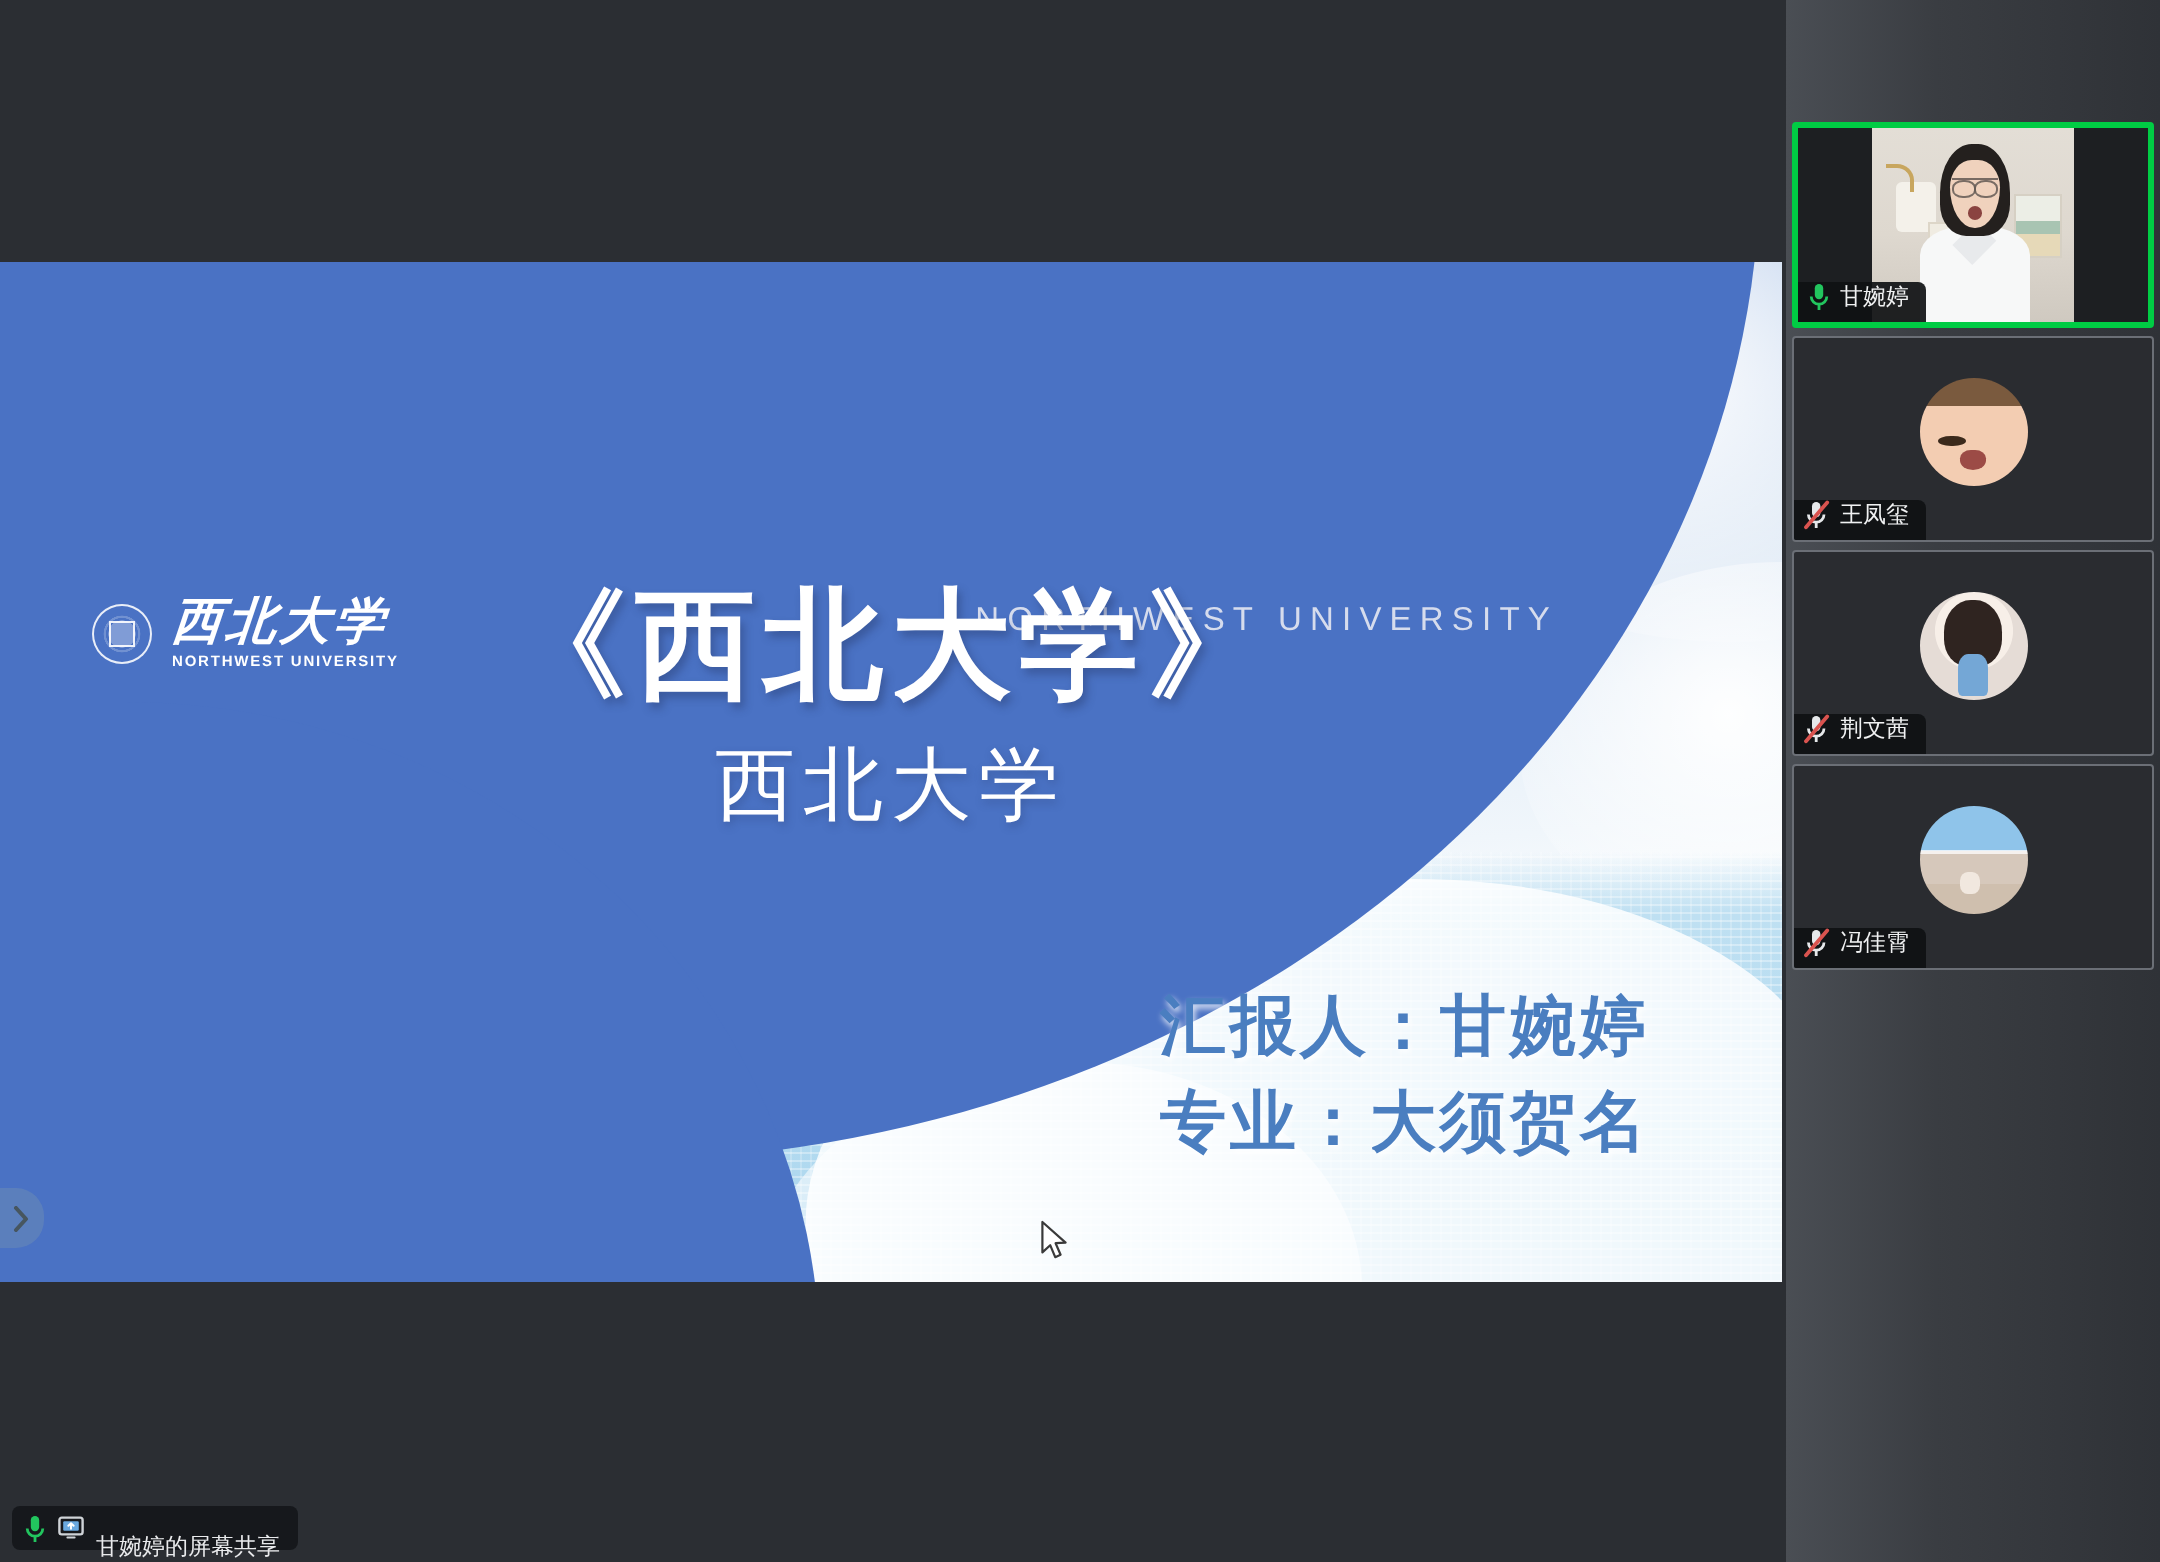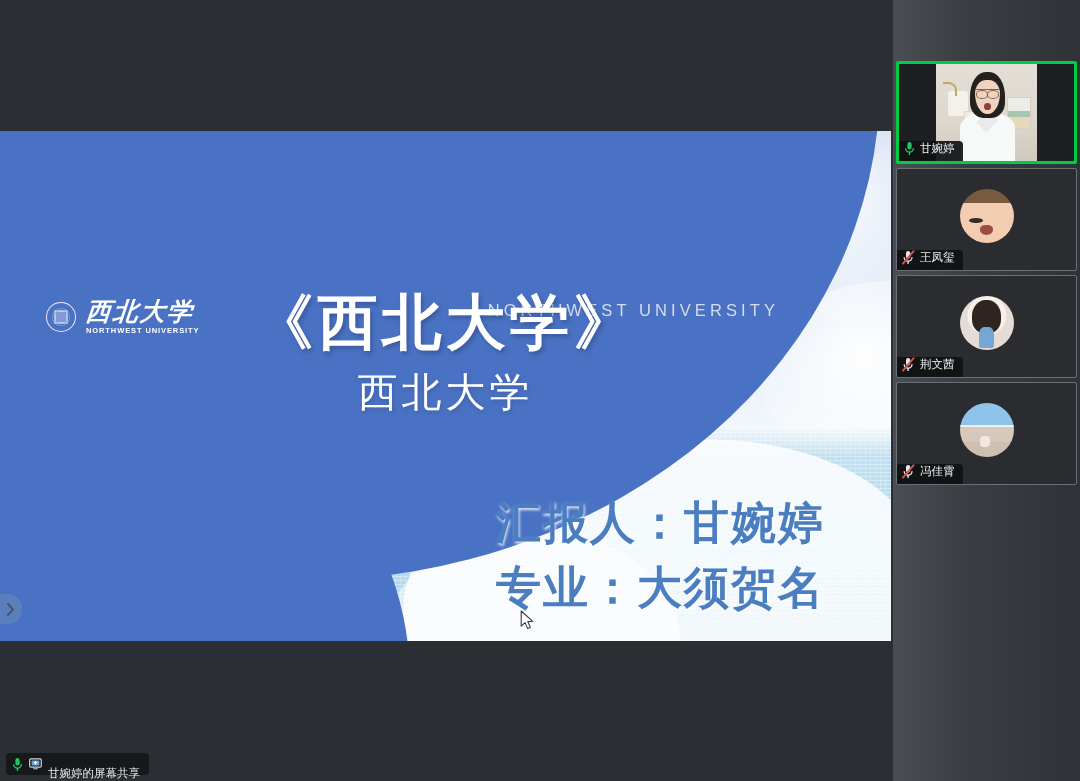--- a/index.html
+++ b/index.html
@@ -149,21 +149,21 @@
   #slide-subtitle {
     position: absolute; left: 0; top: 234px; width: 891px; text-align: center;
     font-family: "Liberation Serif", "DejaVu Serif", serif;
     font-size: 40px; font-weight: 500; color: #ffffff; letter-spacing: 4px;
     text-shadow: 1px 2px 4px rgba(40,60,110,.35);
     white-space: nowrap;
   }
   #presenter-block {
     position: absolute; right: 66px; top: 360px; text-align: right;
     font-family: "Liberation Serif", "DejaVu Serif", serif;
-    color: #4a7ec0; font-weight: 700; font-size: 45px; line-height: 1.45;
+    color: #4a7ec0; font-weight: 700; font-size: 33px; line-height: 1.45;
     letter-spacing: 2px;
     text-shadow: 1px 2px 3px rgba(255,255,255,.85);
     white-space: nowrap;
   }
 
   
   #expand-tab {
     position: absolute; left: -16px; top: 463px; width: 38px; height: 30px;
     background: rgba(120,150,175,.38); border-radius: 0 14px 14px 0;
     display: flex; align-items: center; justify-content: flex-end;

